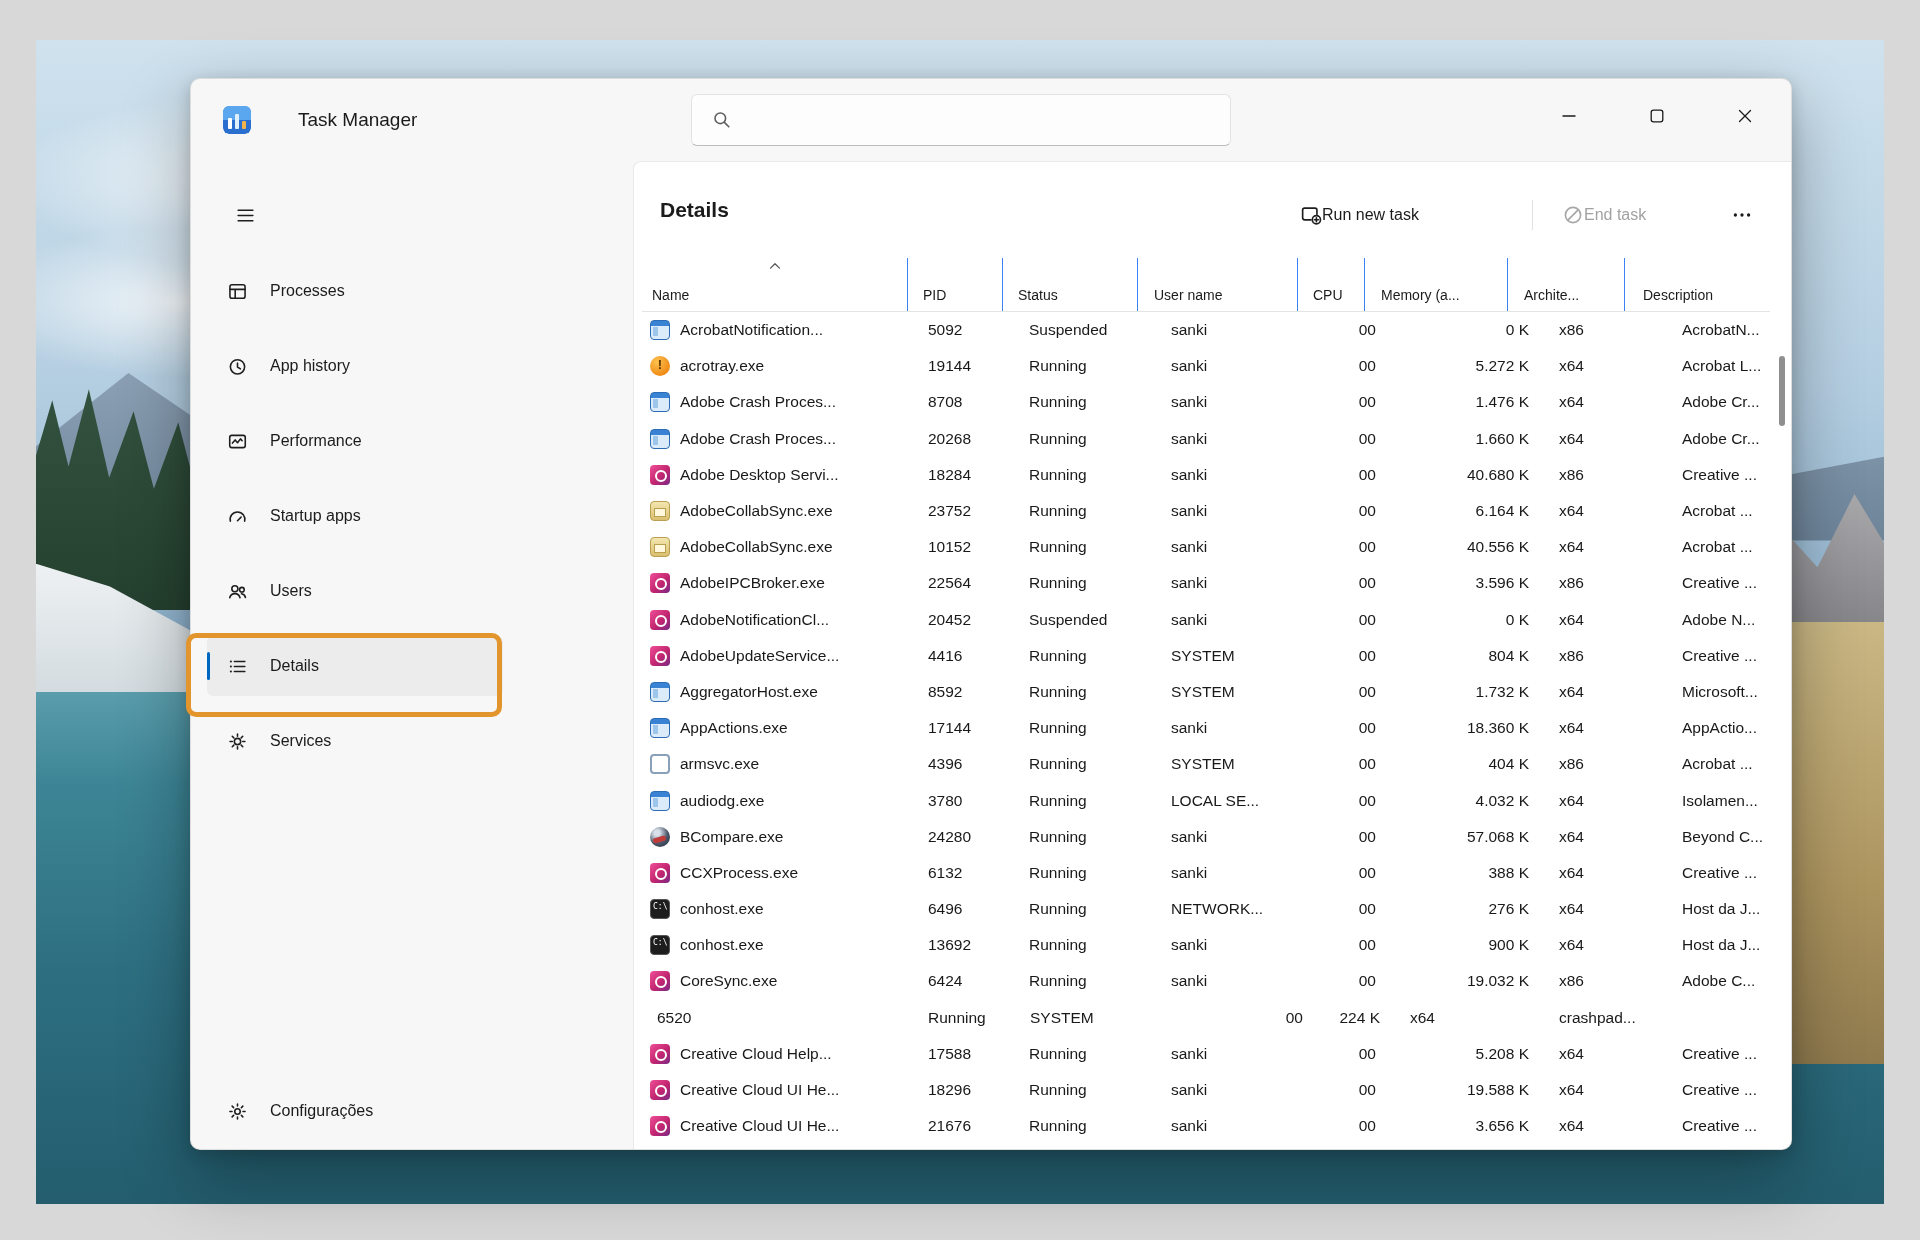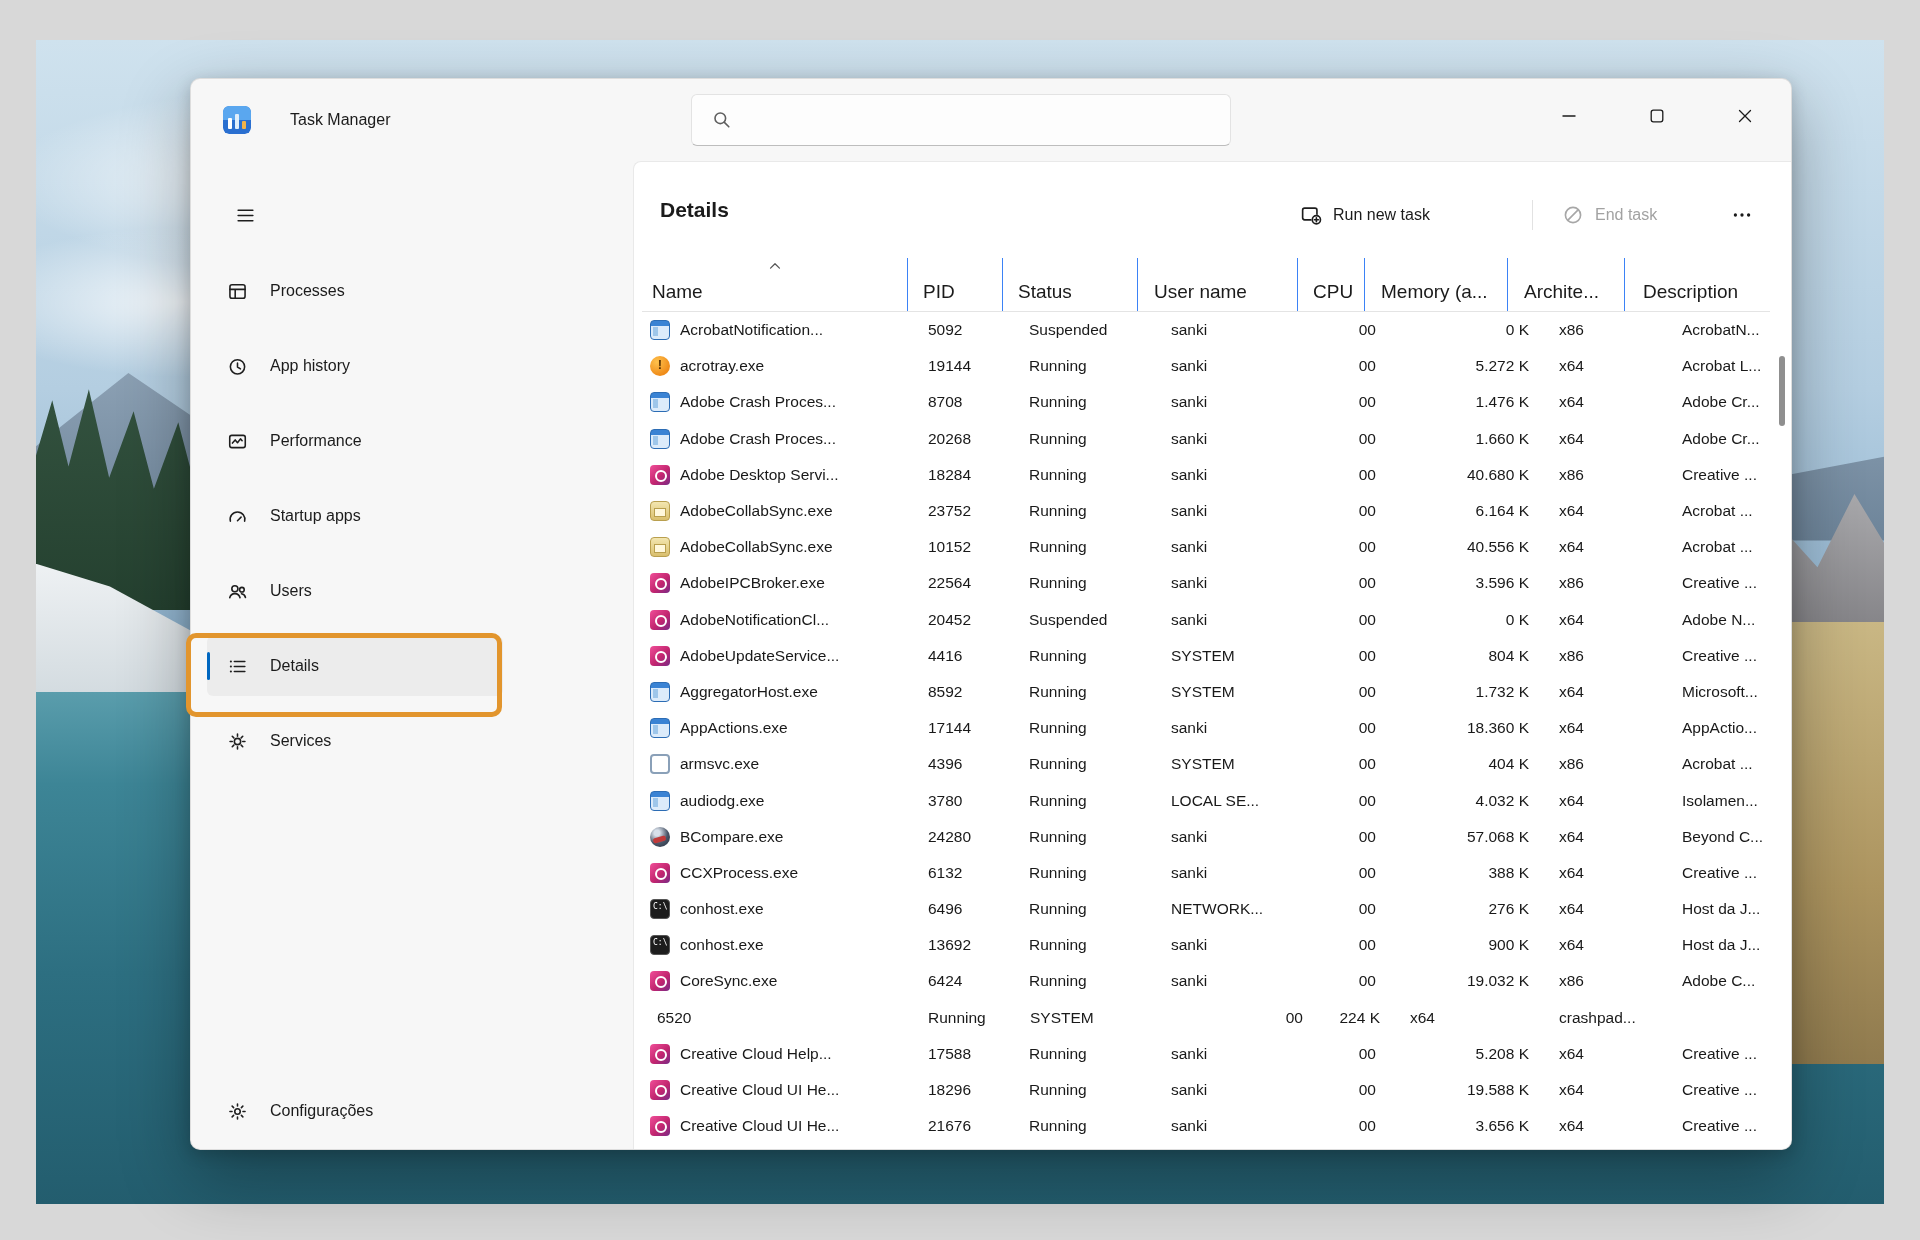--- a/index.html
+++ b/index.html
@@ -26,21 +26,21 @@
   
   .annotation{position:absolute;left:186px;top:633px;width:306px;height:74px;border:5px solid #e2952d;border-radius:10px;z-index:20;pointer-events:none;}
 
   
   .window{position:absolute;left:190px;top:78px;width:1600px;height:1070px;background:#f7f7f7;border-radius:10px;
     box-shadow:0 26px 70px rgba(0,0,0,.33),0 4px 16px rgba(0,0,0,.18);overflow:hidden;z-index:5;border:1px solid rgba(0,0,0,.10);}
 
   
   .titlebar{position:absolute;left:0;top:0;width:100%;height:82px;}
   .app-logo{position:absolute;left:32px;top:27px;width:28px;height:28px;border-radius:6px;overflow:hidden;}
-  .win-title{position:absolute;left:99px;top:0;height:82px;display:flex;align-items:center;font-size:16px;color:#1b1b1b;}
+  .win-title{position:absolute;left:107px;top:0;height:82px;display:flex;align-items:center;font-size:19px;color:#1b1b1b;}
   .searchbox{position:absolute;left:500px;top:15px;width:540px;height:52px;background:#fdfdfd;border:1px solid #e3e3e3;border-bottom-color:#bdbdbd;
     border-radius:6px;display:flex;align-items:center;padding-left:20px;box-sizing:border-box;gap:14px;}
   .searchbox input{flex:1;border:none;outline:none;background:transparent;font-size:17px;color:#333;font-family:"Liberation Sans",sans-serif;padding-right:16px;}
   .searchbox input::placeholder{color:#767676;}
   .win-controls{position:absolute;right:2px;top:8px;display:flex;}
   .win-btn{width:88px;height:58px;display:flex;align-items:center;justify-content:center;background:transparent;border:none;cursor:default;}
 
   
   .sidebar{position:absolute;left:4px;top:82px;width:442px;height:988px;}
   .hamburger{position:absolute;left:26px;top:32px;width:48px;height:44px;border-radius:6px;display:flex;align-items:center;justify-content:center;}
@@ -49,29 +49,29 @@
   .nav-item.selected{background:#ececec;}
   .nav-item.selected::before{content:"";position:absolute;left:0;top:16px;bottom:16px;width:3px;border-radius:2px;background:#0067c0;}
   .nav-ic{width:21px;height:21px;display:flex;align-items:center;justify-content:center;flex:0 0 21px;}
   .nav-label{font-size:16px;color:#1b1b1b;white-space:nowrap;}
   .settings-item{position:absolute;bottom:8px;margin-bottom:0;}
 
   
   .main-card{position:absolute;left:442px;top:82px;width:1158px;height:988px;background:#ffffff;border-left:1px solid #e9e9e9;border-top:1px solid #e9e9e9;
     border-top-left-radius:8px;box-sizing:border-box;--cols:265px 95px 135px 160px 67px 143px 117px 146px;}
   .page-title{position:absolute;left:26px;top:36px;font-size:21px;font-weight:bold;color:#1b1b1b;}
-  .tb-btn{position:absolute;top:28px;height:50px;display:flex;align-items:center;gap:11px;background:transparent;border:none;font-family:"Liberation Sans",sans-serif;font-size:16px;color:#1b1b1b;cursor:default;}
+  .tb-btn{position:absolute;top:28px;height:50px;display:flex;align-items:center;background:transparent;border:none;font-family:"Liberation Sans",sans-serif;font-size:16px;color:#1b1b1b;cursor:default;}
   .btn-run{left:660px;}
   .toolbar-sep{position:absolute;left:898px;top:38px;height:30px;width:1px;background:#e2e2e2;}
   .btn-end{left:922px;color:#a2a2a2;}
   .btn-more{left:1088px;width:40px;justify-content:center;}
 
   
   .thead{position:absolute;left:8px;top:96px;width:1128px;height:54px;display:grid;grid-template-columns:var(--cols);border-bottom:1px solid #e4e4e4;box-sizing:border-box;}
-  .th{position:relative;display:flex;align-items:flex-end;padding-bottom:8px;font-size:19px;color:#1b1b1b;box-sizing:border-box;overflow:hidden;white-space:nowrap;}
+  .th{position:relative;display:flex;align-items:flex-end;padding-bottom:8px;font-size:14px;color:#1b1b1b;box-sizing:border-box;overflow:hidden;white-space:nowrap;}
   .th:not(:first-child){border-left:1px solid #3b82f6;}
   .th-name{padding-left:10px;}
   .th-pid,.th-status,.th-cpu{padding-left:15px;}
   .th-user,.th-mem,.th-arch{padding-left:16px;}
   .th-desc{padding-left:18px;}
   .sort-caret{position:absolute;left:50%;top:3px;transform:translateX(-50%);line-height:0;}
   .tbody{position:absolute;left:8px;top:150px;width:1128px;height:838px;overflow:hidden;}
   .tr{display:grid;grid-template-columns:var(--cols);height:36.2px;gap:6px;}
   .td{display:flex;align-items:center;overflow:hidden;white-space:nowrap;font-size:15.5px;color:#191919;box-sizing:border-box;}
   .td-name{gap:10px;padding-left:8px;}

